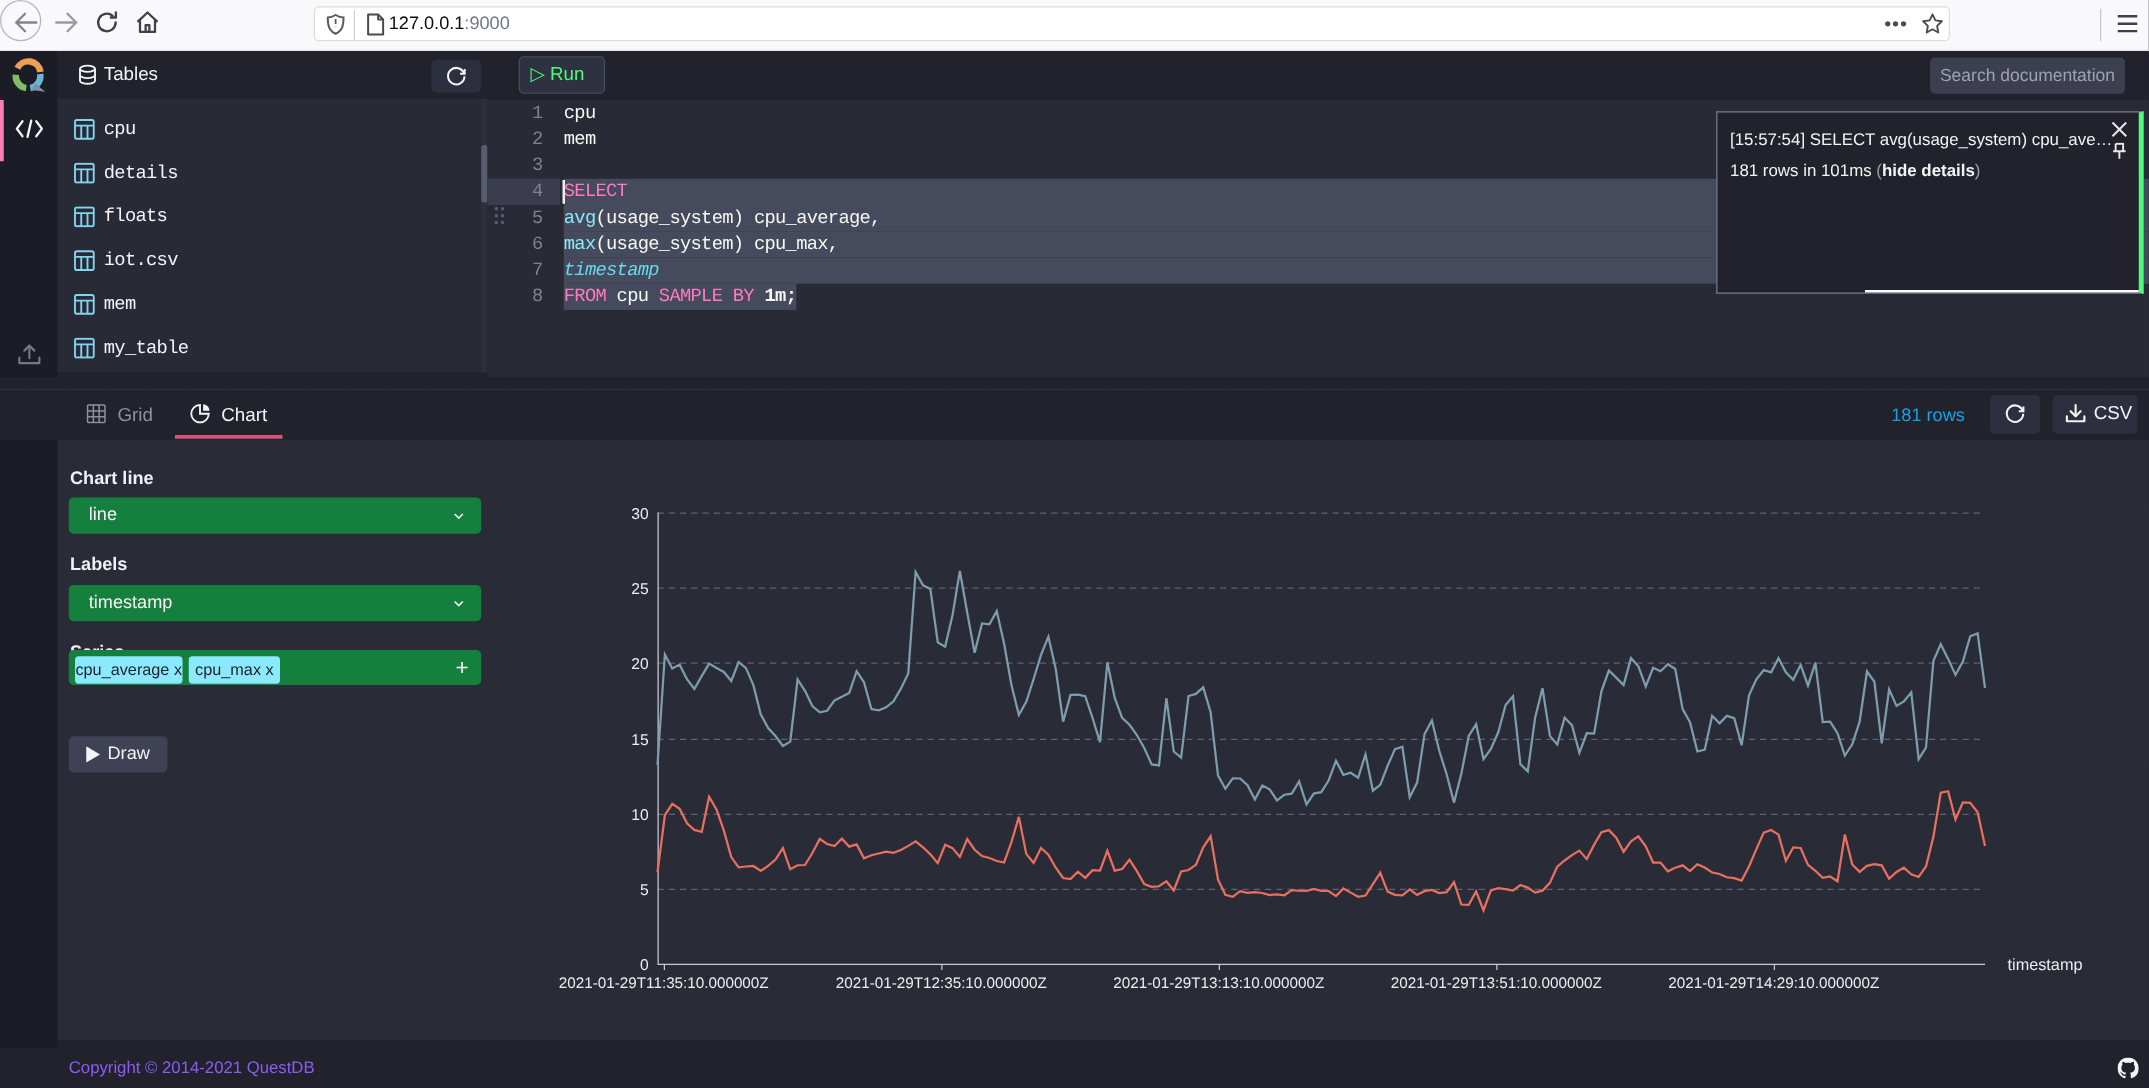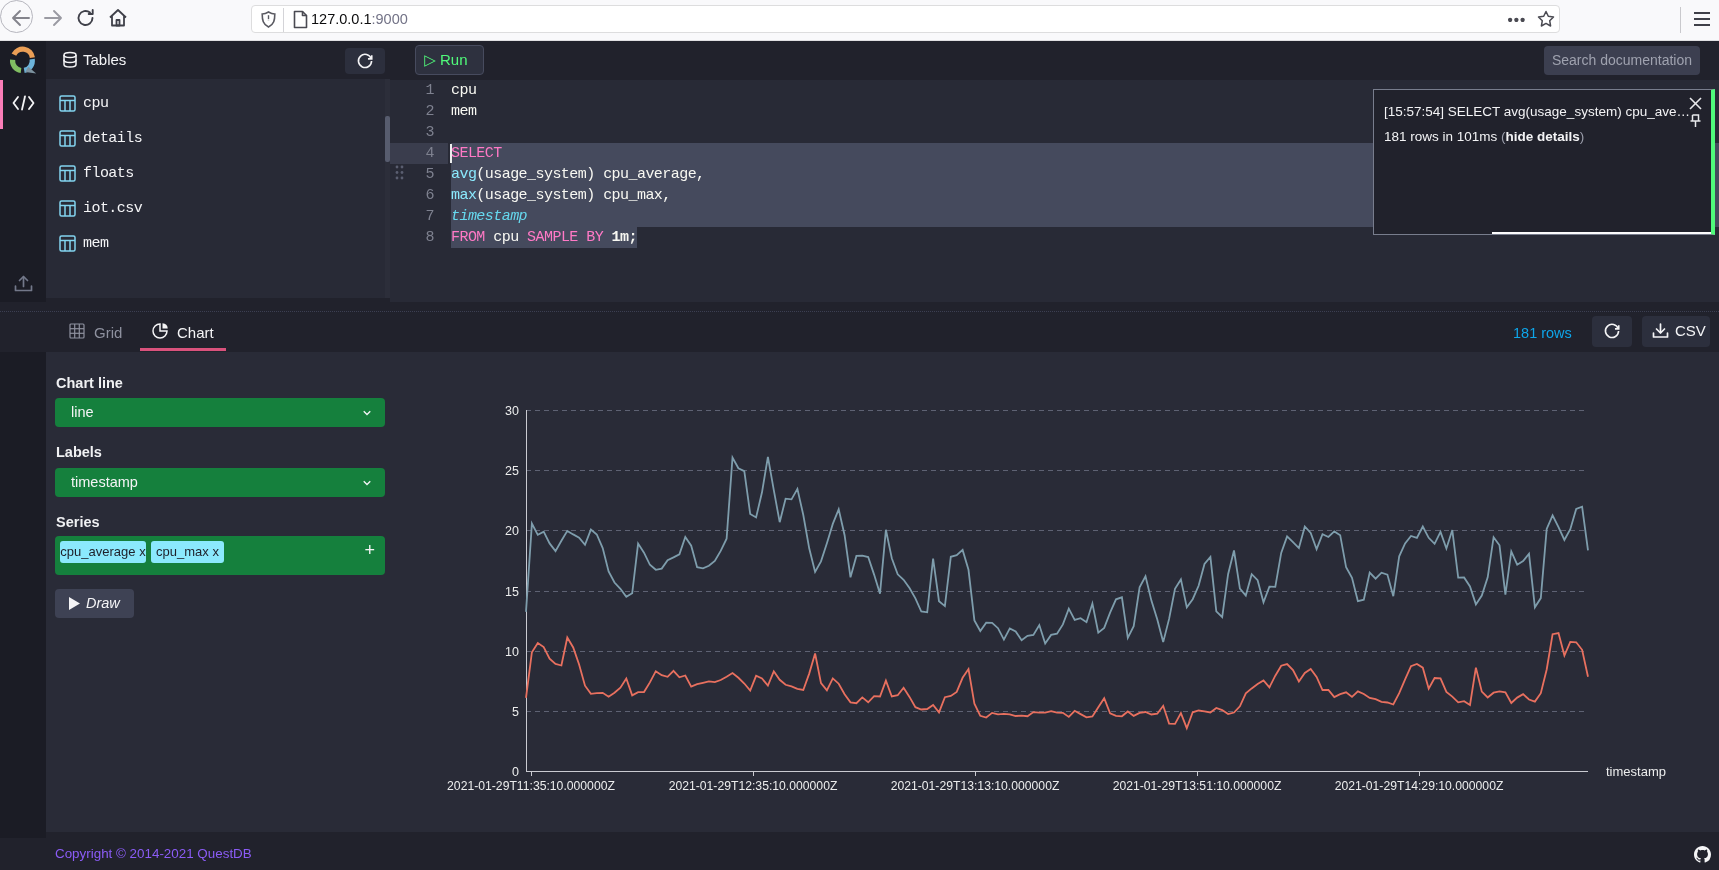--- a/index.html
+++ b/index.html
@@ -46,21 +46,21 @@
 #tabbar { position:absolute; left:0px; top:261px; width:1719px; height:50px; background:#21222c;padding-left:48px; }
 #result { position:absolute; left:46px; top:311px; width:1673px; height:480px; background:#292b37; }
 #tabline { position:absolute; left:140px; top:307px; width:86px; height:3px; background:#d9527c; }
 
 .ctl-label { position:absolute; left:10px; color:#f0f1f3; font-size:14.5px; font-weight:bold; }
 .dropdown { position:absolute; left:9px; width:330px; height:29px; background:#15803d;
   border-radius:4px; color:#f4f4f6; font-size:14.5px; line-height:29px; }
 .dropdown .txt { margin-left:16px; }
 .chev { position:absolute; right:14px; top:11px; width:8px; height:8px; }
 #drawbtn { position:absolute; left:9px; top:237px; width:79px; height:29px; background:#3e4254;
-  border-radius:4px; color:#f4f4f6; font-size:14.5px; line-height:29px;font-style:italic; }
+  border-radius:4px; color:#f4f4f6; font-size:14.5px; line-height:29px; }
 .chip { position:absolute; top:5px; height:22px; background:#8be9fd; border-radius:3px;
   color:#1e2029; font-size:13px; line-height:22px; text-align:center; }
 
 #footer { position:absolute; left:0; top:797px; width:1719px; height:32px; background:#21222c; }
 #footer .txt { position:absolute; left:55px; top:8px; font-size:13.4px; color:#8b5cf6; }
 
 #popup { position:absolute; left:1373px; top:48px; width:342px; height:146px; background:#21222c;
   border:1px solid #787d8d; border-right:4px solid #50fa7b; }
 #popup .row1 { position:absolute; left:10px; top:14px; width:308px; font-size:13.5px; color:#f3f3f5; white-space:nowrap; overflow:hidden; text-overflow:ellipsis; }
 #popup .row2 { position:absolute; left:10px; top:39px; font-size:13.5px; color:#f3f3f5; }
@@ -186,20 +186,29 @@
         <span class="nm">floats</span>
       </div>
     <div class="tblrow" style="top:147px">
         <svg class="tbico" width="17" height="17" viewBox="0 0 17 17" fill="none" stroke="#82d4ef" stroke-width="1.5">
           <rect x="1" y="1" width="15" height="15" rx="1.5"></rect>
           <line x1="1" y1="5.5" x2="16" y2="5.5"></line>
           <line x1="6" y1="5.5" x2="6" y2="16"></line>
           <line x1="11" y1="5.5" x2="11" y2="16"></line>
         </svg>
         <span class="nm">mem</span>
+      </div>
+    <div class="tblrow" style="top:182px">
+        <svg class="tbico" width="17" height="17" viewBox="0 0 17 17" fill="none" stroke="#82d4ef" stroke-width="1.5">
+          <rect x="1" y="1" width="15" height="15" rx="1.5"></rect>
+          <line x1="1" y1="5.5" x2="16" y2="5.5"></line>
+          <line x1="6" y1="5.5" x2="6" y2="16"></line>
+          <line x1="11" y1="5.5" x2="11" y2="16"></line>
+        </svg>
+        <span class="nm">my_table</span>
       </div>
   </div>
   <div id="tblscroll"></div>
   <div id="tblthumb"></div>
   <div id="edtop"></div>
   <div id="runbtn">&nbsp;&nbsp;▷ Run</div>
   <div id="searchdoc">Search documentation</div>
   <div id="editor">
     <div style="position:absolute;left:0;top:63px;width:58px;height:21px;background:#3a3d4d"></div>
     <div class="sel" style="left:61px;top:63px;width:1268px"></div>
@@ -276,21 +285,21 @@
     <div class="dropdown" style="top:46px"><span class="txt">line</span>
       <svg class="chev" width="11" height="7" viewBox="0 0 11 7" fill="none" stroke="#f4f4f6" stroke-width="1.8">
           <path d="M1 1 L5.5 5.5 L10 1"></path>
         </svg></div>
     <div class="ctl-label" style="top:92px">Labels</div>
     <div class="dropdown" style="top:116px"><span class="txt">timestamp</span>
       <svg class="chev" width="11" height="7" viewBox="0 0 11 7" fill="none" stroke="#f4f4f6" stroke-width="1.8">
           <path d="M1 1 L5.5 5.5 L10 1"></path>
         </svg></div>
     <div class="ctl-label" style="top:162px">Series</div>
-    <div class="dropdown" style="top:184px;height:39px">
+    <div class="dropdown" style="top:168px;height:28px">
       <div class="chip" style="left:5px;width:86px">cpu_average x</div>
       <div class="chip" style="left:96px;width:73px">cpu_max x</div>
       <div style="position:absolute;right:10px;top:0;font-size:18px;color:#f4f4f6">+</div>
     </div>
     <div id="drawbtn"><svg style="position:absolute;left:13px;top:8px" width="12" height="13" viewBox="0 0 12 13" fill="#f4f4f6">
           <path d="M1 0 L12 6.5 L1 13 Z"></path>
         </svg><span style="margin-left:31px">Draw</span></div>
   </div>
   <div id="tabline"></div>
   <svg id="chart" style="position:absolute;left:0;top:359px" width="1719" height="400" viewBox="0 0 1719 400">

